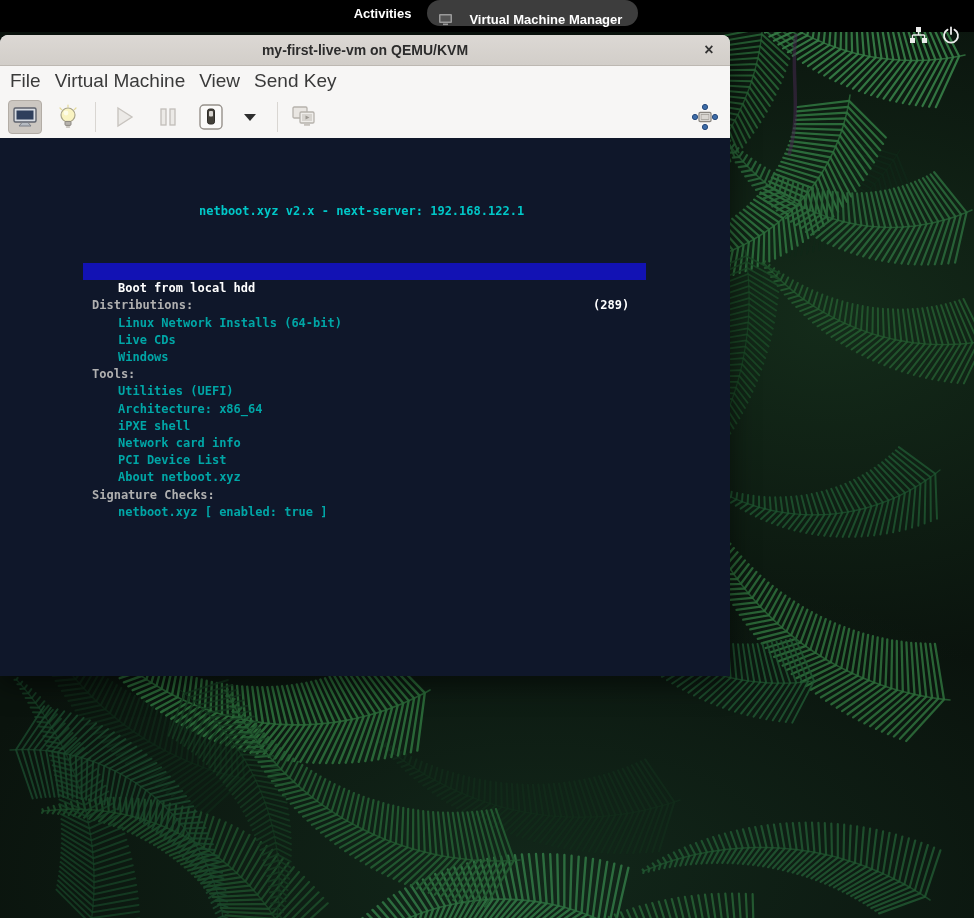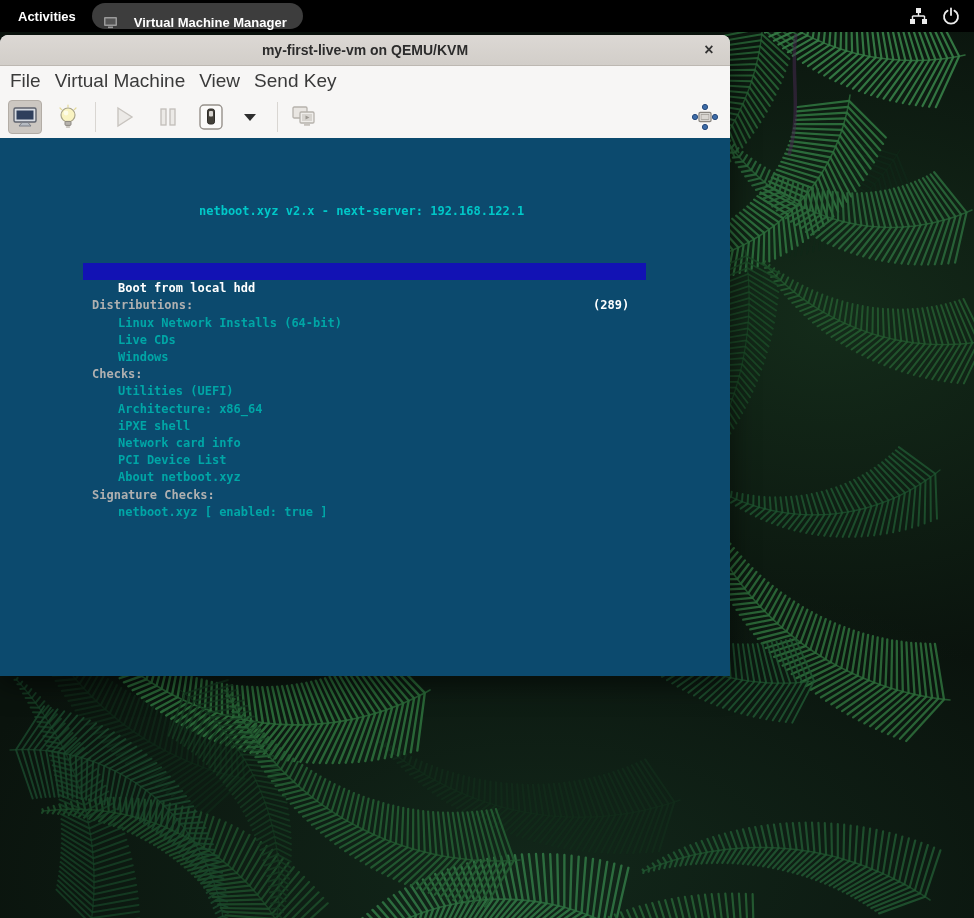--- a/index.html
+++ b/index.html
@@ -9,21 +9,21 @@
   
   #wallpaper { position:absolute; inset:0; z-index:0;
     background:
       radial-gradient(ellipse 700px 500px at 85% 35%, #142b1a 0%, rgba(10,19,13,0) 70%),
       radial-gradient(ellipse 800px 420px at 55% 95%, #12271a 0%, rgba(10,19,13,0) 75%),
       #0a130d; }
   #fernsvg { position:absolute; inset:0; }
 
   
   .topbar { position:absolute; left:0; top:0; width:974px; height:32px; background:#000;
-    display:flex; align-items:center; z-index:30; color:#fff; }
+    display:flex; align-items:center; z-index:30; color:#fff;flex-direction:column; }
   .tb-left { display:flex; align-items:center; gap:16px; padding-left:18px; }
   .activities { font-size:13px; font-weight:700; }
   .app-pill { display:flex; align-items:center; gap:16px; background:#3d3d3d;
     border-radius:14px; height:26px; padding:12px 16px 0 11px; }
   .app-pill .pill-label { font-size:13px; font-weight:700; }
   .tb-clock { position:absolute; left:0; right:0; text-align:center; font-size:13px;
     font-weight:700; pointer-events:none; }
   .tb-right { margin-left:auto; display:flex; align-items:center; gap:14px; padding-right:14px; }
   .tb-right svg { display:block; }
 
@@ -44,21 +44,21 @@
 
   .toolbar { height:42px; background:#f7f6f5; position:relative; }
   .tbtn { position:absolute; top:4px; width:34px; height:34px; border-radius:4px;
     display:flex; align-items:center; justify-content:center; }
   .tbtn.active { background:#ccc7c1; border:1px solid #b3ada6; }
   .tsep { position:absolute; top:6px; width:1px; height:30px; background:#d9d6d2; }
   .caret { width:0; height:0; border-left:6px solid transparent; border-right:6px solid transparent;
     border-top:7px solid #2e2e2e; }
 
   
-  .console { position:relative; width:730px; height:538px; background:#0c4a6e;
+  .console { position:relative; width:730px; height:538px; background:#0f172a;
     font-family:"DejaVu Sans Mono", monospace; font-size:12px; font-weight:700; }
   .con-title { position:absolute; left:199px; top:66px; color:var(--c-title,#00c8c8); white-space:pre; }
   .crow { position:absolute; height:17px; line-height:17px; white-space:pre; }
   .crow .crow-text { position:absolute; left:118px; }
   .crow.label .crow-text { left:92px; color:var(--c-label,#b0b0b0); }
   .crow.item  .crow-text { color:var(--c-item,#00a6a6); }
   .crow.selected { left:83px; width:563px; background:var(--c-selected_bg,#1212b4); }
   .crow.selected .crow-text { left:35px; color:var(--c-selected_fg,#fff); }
   .crow.selected .crow-count { position:absolute; left:510px; color:var(--c-selected_fg,#fff); }
 </style>
@@ -235,21 +235,21 @@
   </div>
         <div class="crow item" style="top: 177px; padding-left: 35px;">
     <span class="crow-text">Live CDs</span>
     
   </div>
         <div class="crow item" style="top: 194px;">
     <span class="crow-text">Windows</span>
     
   </div>
         <div class="crow label" style="top: 211px;">
-    <span class="crow-text">Checks:</span>
+    <span class="crow-text">Tools:</span>
     
   </div>
         <div class="crow item" style="top: 228px;">
     <span class="crow-text">Utilities (UEFI)</span>
     
   </div>
         <div class="crow item" style="top: 246px;">
     <span class="crow-text">Architecture: x86_64</span>
     
   </div>

